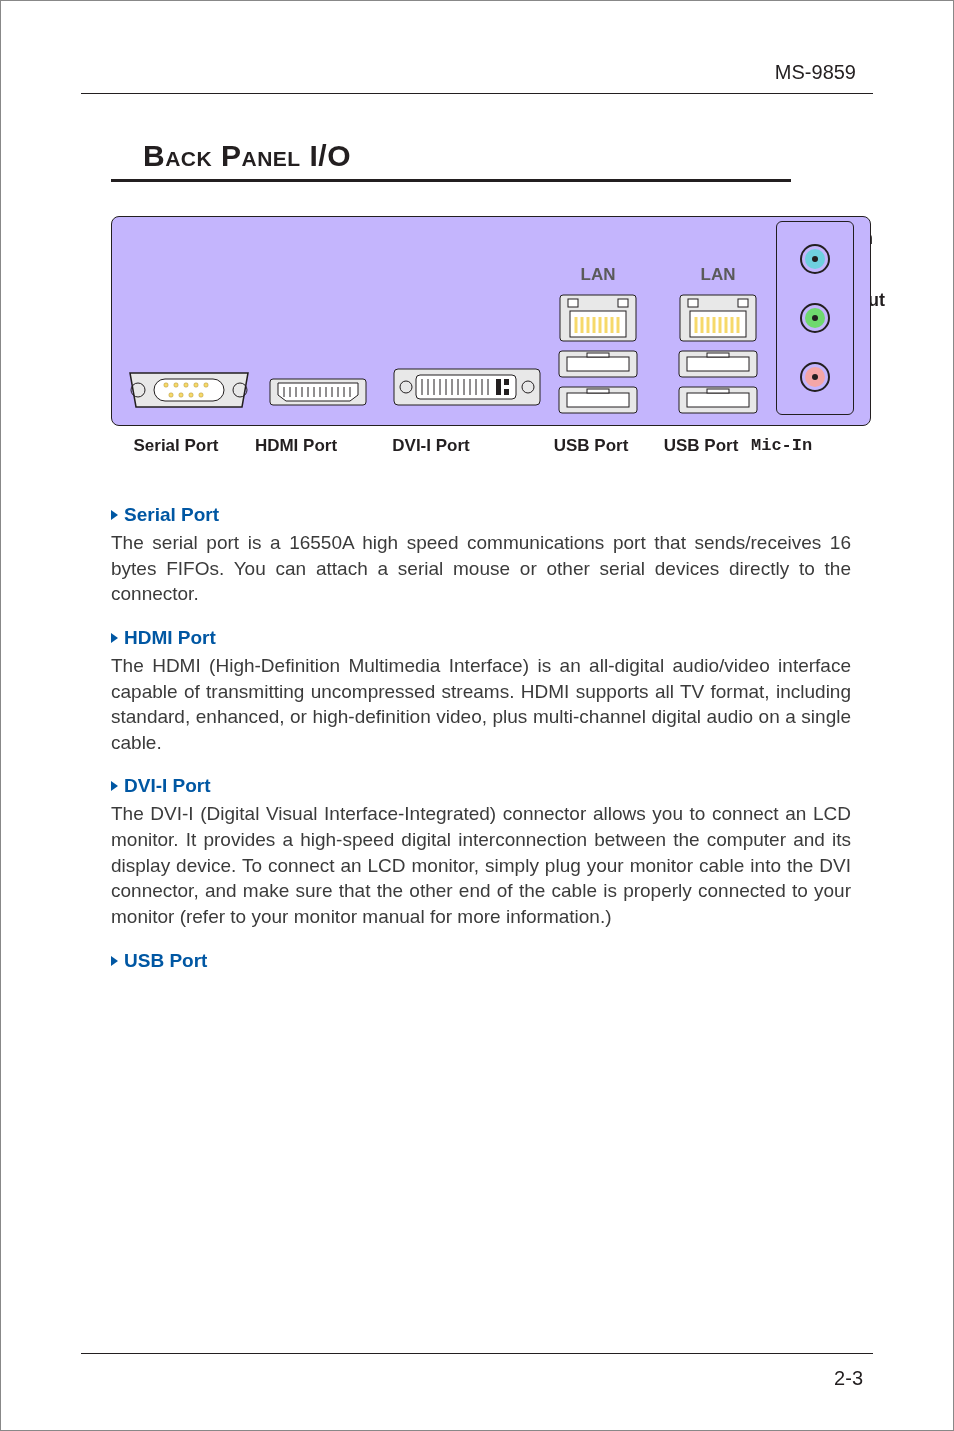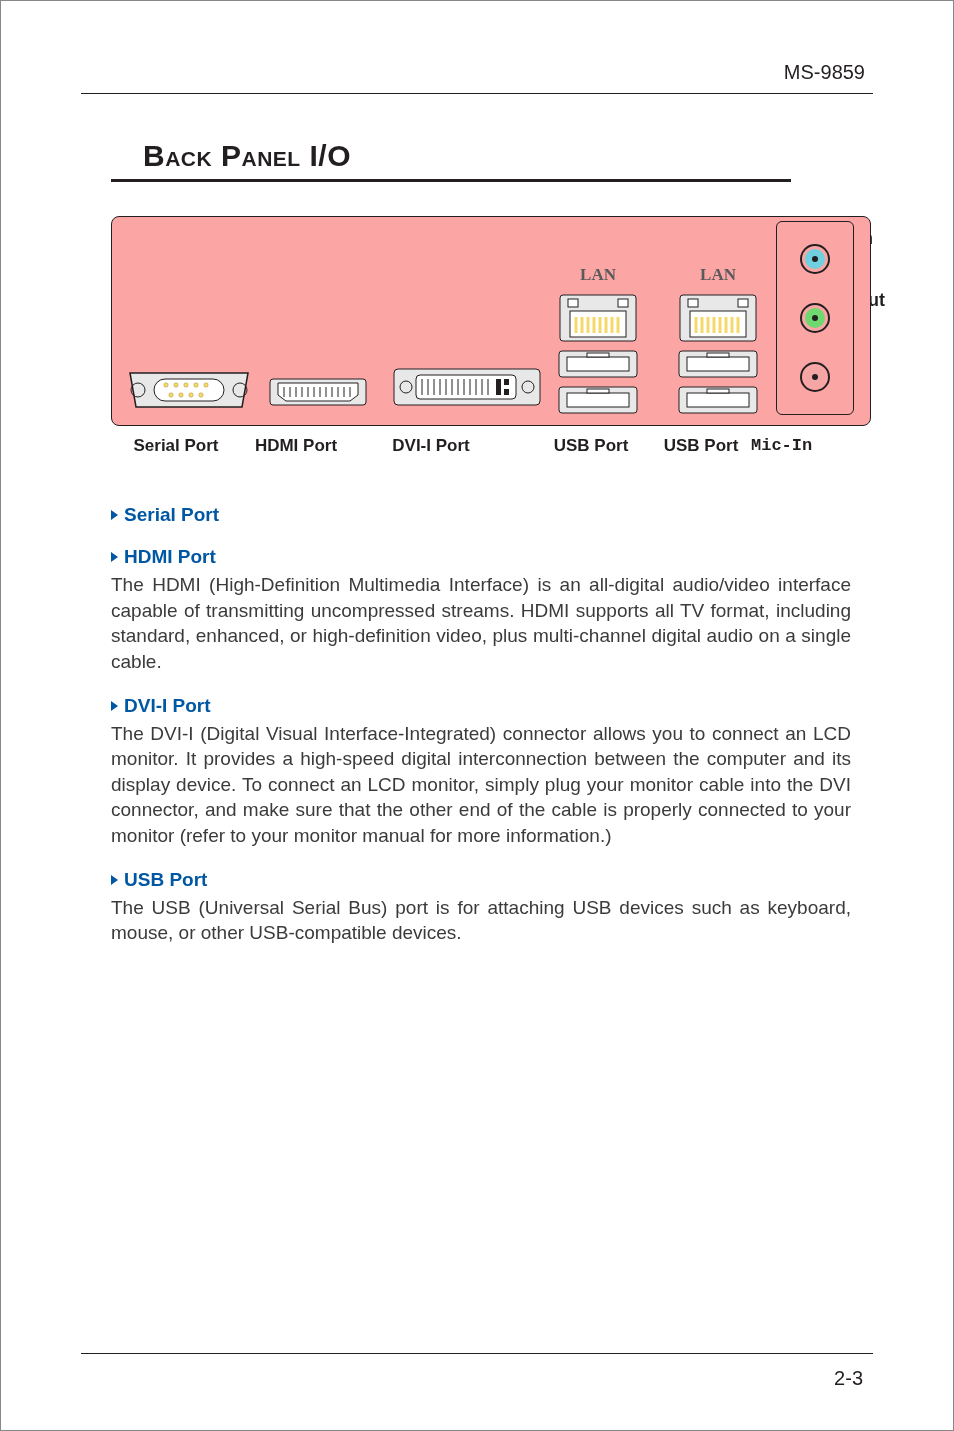--- a/index.html
+++ b/index.html
@@ -2,32 +2,32 @@
 <html><head>
 <meta charset="utf-8">
 <style>
   * { box-sizing: border-box; margin: 0; padding: 0; }
   html, body { width: 954px; height: 1431px; background: #fff; font-family: Arial, Helvetica, sans-serif; color: #231f20; }
   .page {
     width: 954px; height: 1431px; position: relative;
     border: 1px solid #888;
     padding: 60px 80px 40px 110px;
   }
-  .model-no { position: absolute; top: 60px; right: 88px; font-size: 20px; }
+  .model-no { position: absolute; top: 60px; right: 97px; font-size: 20px; }
   .hr-top { position: absolute; top: 92px; left: 80px; right: 80px; height: 1px; background: #231f20; }
   .section-title {
     margin-top: 78px;
     font-size: 30px; font-weight: bold; font-variant: small-caps; letter-spacing: 0.5px; margin-left: 32px;
   }
   .title-hr { margin-top: 6px; height: 3px; background: #231f20; width: 680px; }
 
   .diagram-wrap { margin-top: 34px; }
   .diagram {
     width: 760px; height: 210px; border: 1.5px solid #231f20; border-radius: 8px;
-    position: relative; background: #fca5a5; font-family: Liberation Serif, serif;
+    position: relative; background: #c4b5fd;
   }
   .diag-bottom-row {
     position: absolute; bottom: 10px; left: 0; right: 0; height: 56px;
     display: flex; align-items: center; gap: 14px; padding-left: 12px;
   }
   .serial-svg { width: 130px; height: 56px; }
   .hdmi-svg   { width: 100px; height: 30px; margin-top: 10px; }
   .dvi-svg    { width: 150px; height: 44px; margin-left: 10px; }
 
   .usb-lan-block {
@@ -247,35 +247,35 @@
       <span class="lbl-usb2">USB Port</span>
       <span class="lbl-mic">Mic-In</span>
     </div>
   </div>
 
   <div class="body-text">
     <div class="sub-head">
         <span class="arrow"></span>
         <span>Serial Port</span>
       </div>
+    <p class="para">The serial port is a 16550A high speed communications port that sends/receives 16 bytes FIFOs. You can attach a serial mouse or other serial devices directly to the connector.</p>
 
     <div class="sub-head">
         <span class="arrow"></span>
         <span>HDMI Port</span>
       </div>
     <p class="para">The HDMI (High-Definition Multimedia Interface) is an all-digital audio/video interface capable of transmitting uncompressed streams. HDMI supports all TV format, including standard, enhanced, or high-definition video, plus multi-channel digital audio on a single cable.</p>
 
     <div class="sub-head">
         <span class="arrow"></span>
         <span>DVI-I Port</span>
       </div>
     <p class="para">The DVI-I (Digital Visual Interface-Integrated) connector allows you to connect an LCD monitor. It provides a high-speed digital interconnection between the computer and its display device. To connect an LCD monitor, simply plug your monitor cable into the DVI connector, and make sure that the other end of the cable is properly connected to your monitor (refer to your monitor manual for more information.)</p>
 
     <div class="sub-head">
         <span class="arrow"></span>
         <span>USB Port</span>
       </div>
-    <p class="para">The USB (Universal Serial Bus) port is for attaching USB devices such as keyboard, mouse, or other USB-compatible devices.</p>
   </div>
 
   <div class="hr-bottom"></div>
   <div class="page-num">2-3</div>
 </div>
 
 </body></html>

